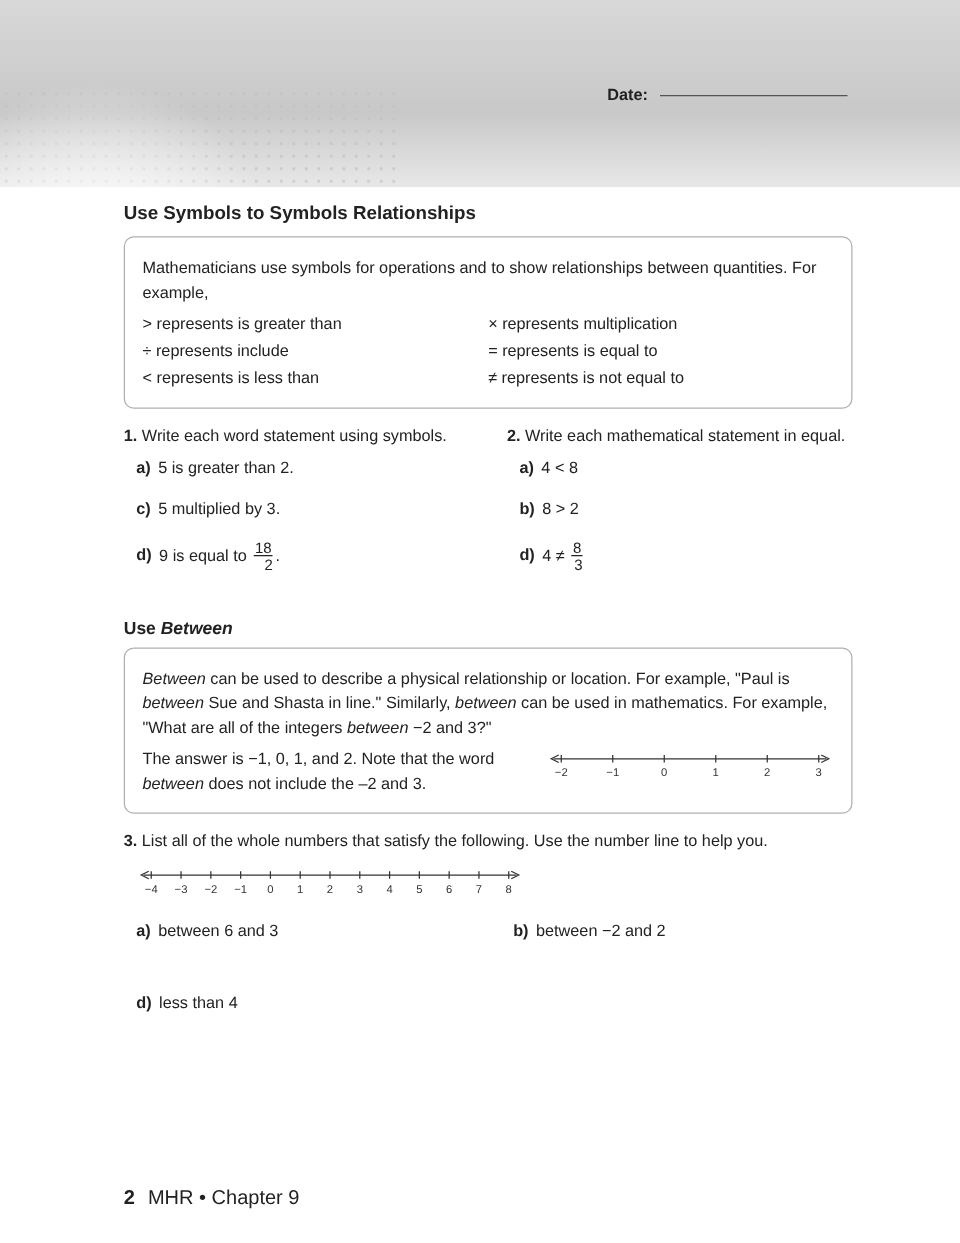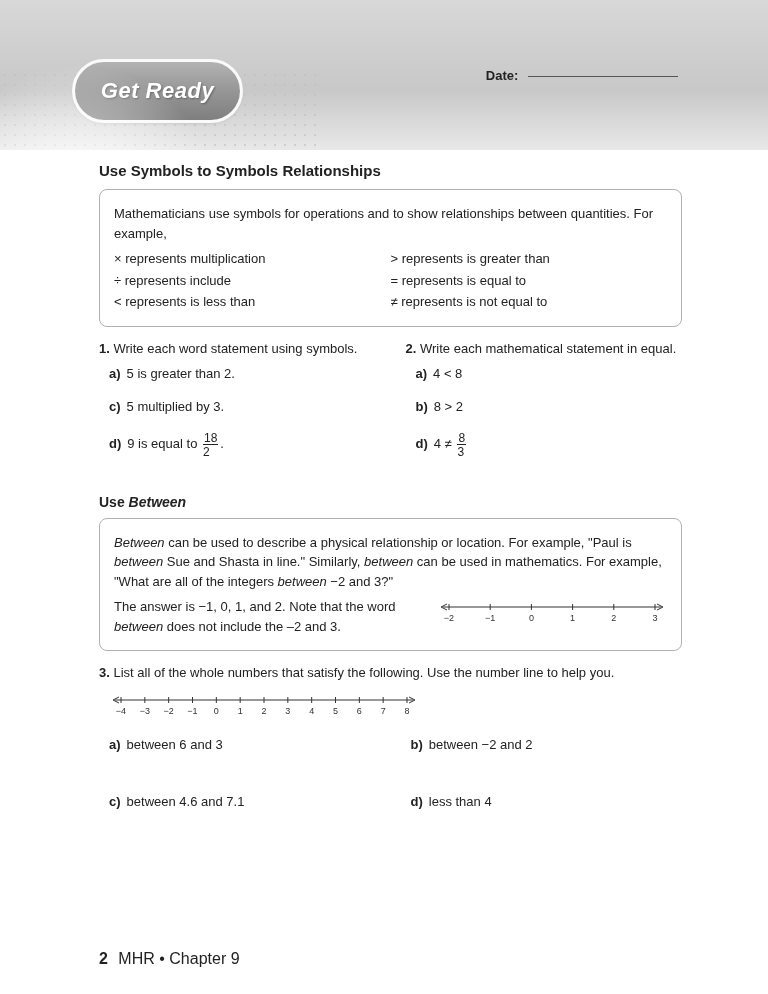--- a/index.html
+++ b/index.html
@@ -11,50 +11,49 @@
 .date-line{display:inline-block;border-bottom:1px solid #555;width:150px;margin-left:6px;vertical-align:middle}
 .content{padding:12px 86px 0 99px}
 h2{font-size:15px;font-weight:bold;margin:0 0 10px}
 .box{border:1px solid #b0b0b0;border-radius:8px;padding:14px 14px;margin-bottom:14px;font-size:13px;line-height:1.5}
 .symgrid{display:grid;grid-template-columns:1fr 1fr;row-gap:2px;margin-top:6px}
 .qgrid{display:grid;grid-template-columns:1fr 1fr;column-gap:30px}
 .num{font-weight:bold}
 .qtext{display:inline}
 .sub{margin:10px 0 18px 10px}
 .lbl{font-weight:bold;margin-right:6px}
-.frac{display:inline-block;vertical-align:middle;text-align:left;font-size:12px;line-height:1;margin:0 2px}
+.frac{display:inline-block;vertical-align:middle;text-align:right;font-size:12px;line-height:1;margin:0 2px}
 .frac .t{border-bottom:1px solid #222;display:block;padding:0 1px}
 .frac .b{display:block;padding-top:1px}
 h3{font-size:14px;font-weight:bold;margin:18px 0 8px}
 h3 em{font-style:italic}
 .nl-svg{background:#fff}
 .ans-row{display:flex;flex-wrap:wrap;margin-top:6px;gap:8px}
 .footer{position:absolute;bottom:26px;left:99px;font-size:16px}
 .pn{font-weight:bold;margin-right:6px}
 </style>
 </head>
 <body>
 
 <div class="page">
   <div class="header-band">
     <div class="dots"></div>
-    <div class="getready">Get Ready</div>
     <div class="date-wrap">
       <b>Date:</b>
       <span class="date-line"></span>
     </div>
   </div>
 
   <div class="content">
     <h2>Use Symbols to Symbols Relationships</h2>
     <div class="box">
       <div>Mathematicians use symbols for operations and to show relationships between quantities. For example,</div>
       <div class="symgrid">
+        <div>&gt; represents is greater than</div>
         <div>× represents multiplication</div>
-        <div>&gt; represents is greater than</div>
         <div>÷ represents include</div>
         <div>= represents is equal to</div>
         <div>&lt; represents is less than</div>
         <div><span>≠ represents is not equal to</span></div>
       </div>
     </div>
 
     <div class="qgrid">
       <div>
         <span class="num">1.</span>
@@ -129,21 +128,20 @@
             <text x="250.33333333333331" y="24" font-size="9" text-anchor="middle" fill="#333">6</text>
             <line x1="274.16666666666663" y1="7" x2="274.16666666666663" y2="13" stroke="#333"></line>
             <text x="274.16666666666663" y="24" font-size="9" text-anchor="middle" fill="#333">7</text>
             <line x1="298" y1="7" x2="298" y2="13" stroke="#333"></line>
             <text x="298" y="24" font-size="9" text-anchor="middle" fill="#333">8</text>
           </svg>
       </div>
       <div class="qgrid" style="margin-left:10px">
         <div class="sub" style="margin-left:0"><span class="lbl">a)</span><span>between 6 and 3</span></div>
         <div class="sub" style="margin-left:0"><span class="lbl">b)</span><span>between −2 and 2</span></div>
-        <div class="sub" style="margin-left:0;margin-top:24px"><span class="lbl">c)</span><span>between 4.6 and 7.1</span></div>
         <div class="sub" style="margin-left:0;margin-top:24px"><span class="lbl">d)</span><span>less than 4</span></div>
       </div>
     </div>
   </div>
 
   <div class="footer">
     <span class="pn">2</span>
     <span>MHR • Chapter 9</span>
   </div>
 </div>

